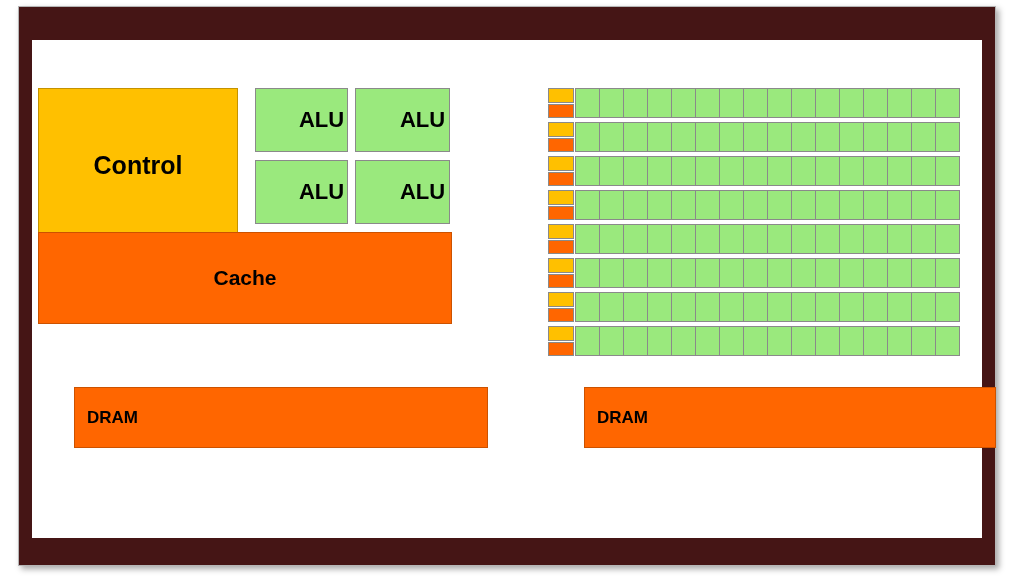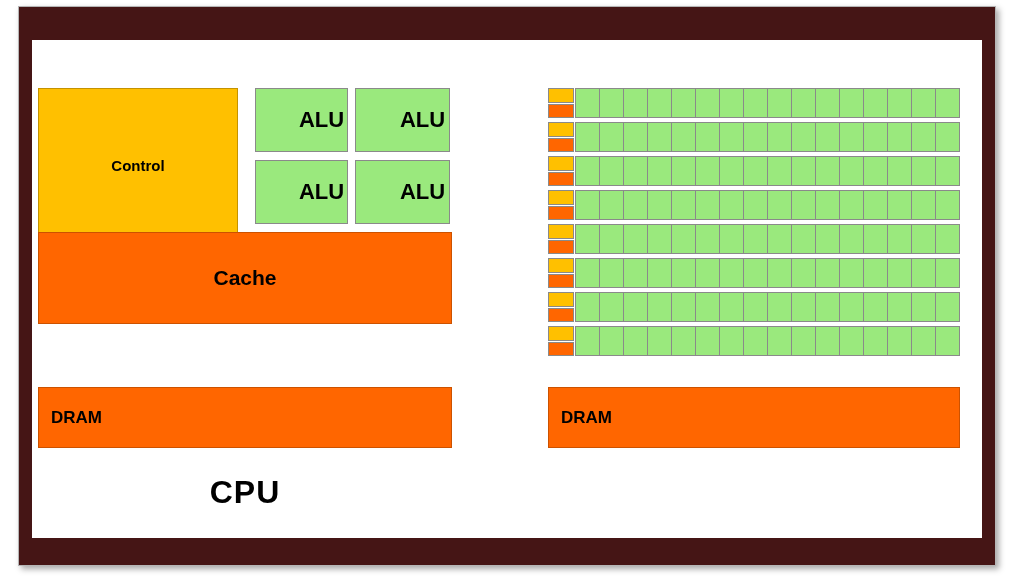--- a/index.html
+++ b/index.html
@@ -15,34 +15,34 @@
   .canvas {
     position:absolute; left:32px; top:40px; width:950px; height:498px;
     background:#ffffff;
   }
 
   .box {
     position:absolute; display:flex; align-items:center; justify-content:center;
     font-weight:bold; color:#000;
   }
   .control { left:6px; top:48px; width:200px; height:154px;
-    background:var(--gold,#FFC000); border:1px solid #c49200; font-size:15px; }
+    background:var(--gold,#FFC000); border:1px solid #c49200; font-size:25px; }
   .alu { width:93px; height:64px;
     background:var(--green,#9AE97D); border:1px solid var(--gray,#8a8a8a); font-size:22px;padding-left:40px; }
   .alu-1 { left:223px; top:48px; }
   .alu-2 { left:323px; top:48px; width:95px; }
   .alu-3 { left:223px; top:120px; }
   .alu-4 { left:323px; top:120px; width:95px; }
   .cache { left:6px; top:192px; width:414px; height:92px;
     background:var(--orange,#FF6600); border:1px solid #cc5200; font-size:21px; }
   .dram {
     position:absolute; display:flex; align-items:center;
     background:var(--orange,#FF6600); border:1px solid #cc5200;
     font-weight:bold; font-size:17px; color:#000; padding-left:12px;
-    top:347px; width:414px; height:61px;
+    top:347px; width:414px; height:61px;margin-left:36px;
   }
   .dram-cpu { left:6px; }
   .dram-gpu { left:516px; width:412px; }
 
   .chip-label {
     position:absolute; top:434px; text-align:center;
     font-weight:bold; font-size:32px; color:#000; letter-spacing:1px;
   }
   .chip-label-cpu { left:6px; width:414px; }
   .chip-label-gpu { left:516px; width:412px; }
@@ -68,21 +68,20 @@
 
   <div class="box alu alu-1">ALU</div>
   <div class="box alu alu-2">ALU</div>
   <div class="box alu alu-3">ALU</div>
   <div class="box alu alu-4">ALU</div>
 
   <div class="box cache">Cache</div>
 
   <div class="dram dram-cpu">DRAM</div>
 
-  <div class="chip-label chip-label-cpu">CPU</div>
 
   <div class="gpu-rows">
       <div class="gpu-row">
         <div class="gpu-stack">
           <div class="gpu-ctl"></div>
           <div class="gpu-cch"></div>
         </div>
         <div class="gpu-alu"></div>
         <div class="gpu-alu"></div>
         <div class="gpu-alu"></div>

